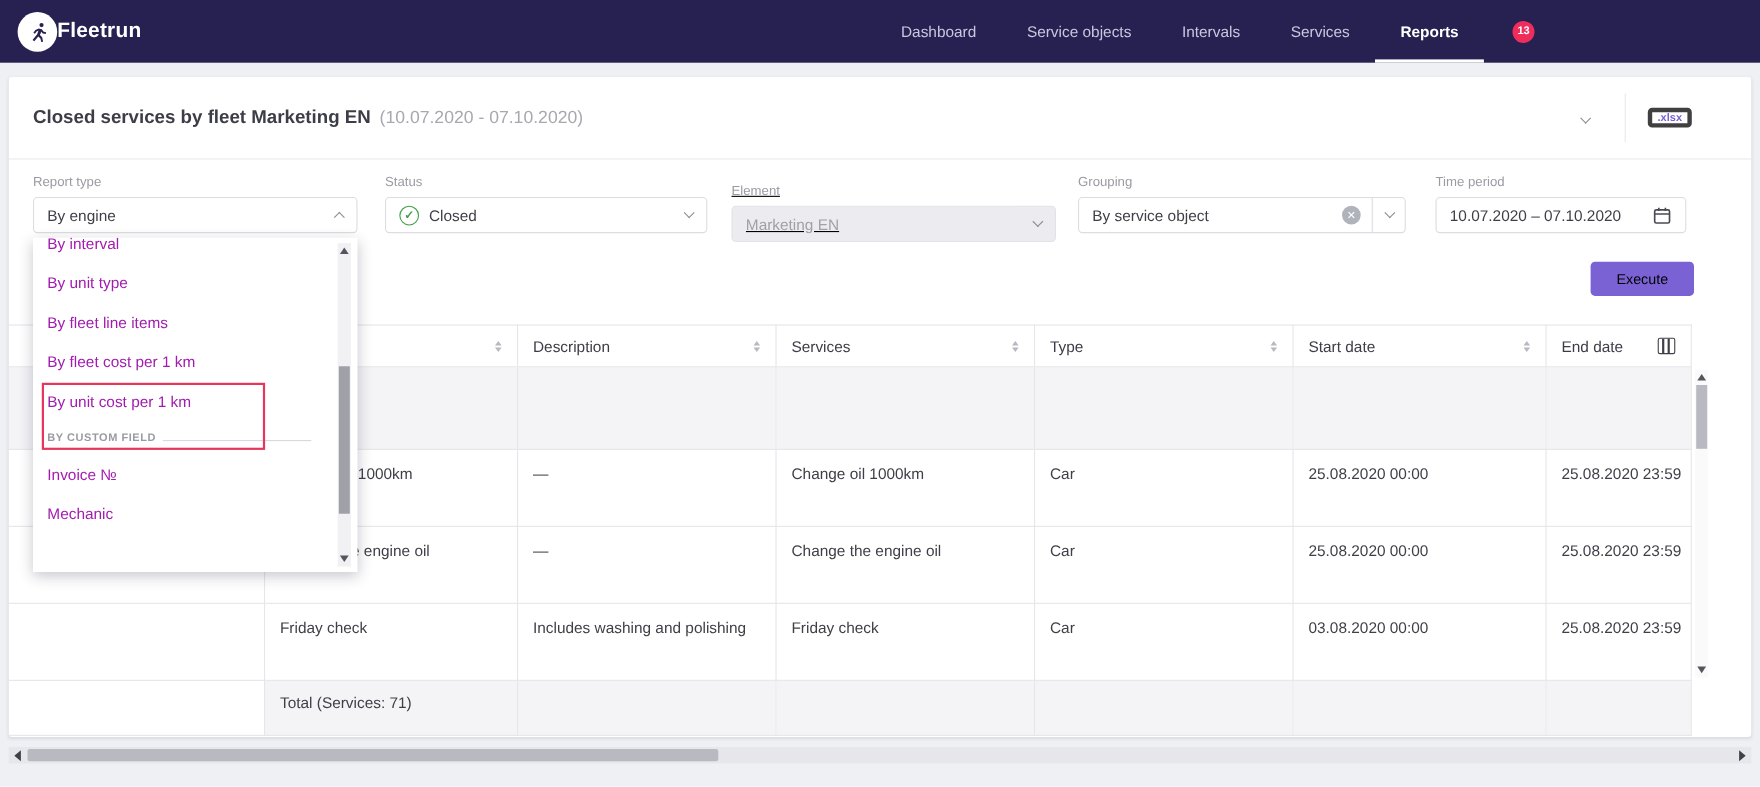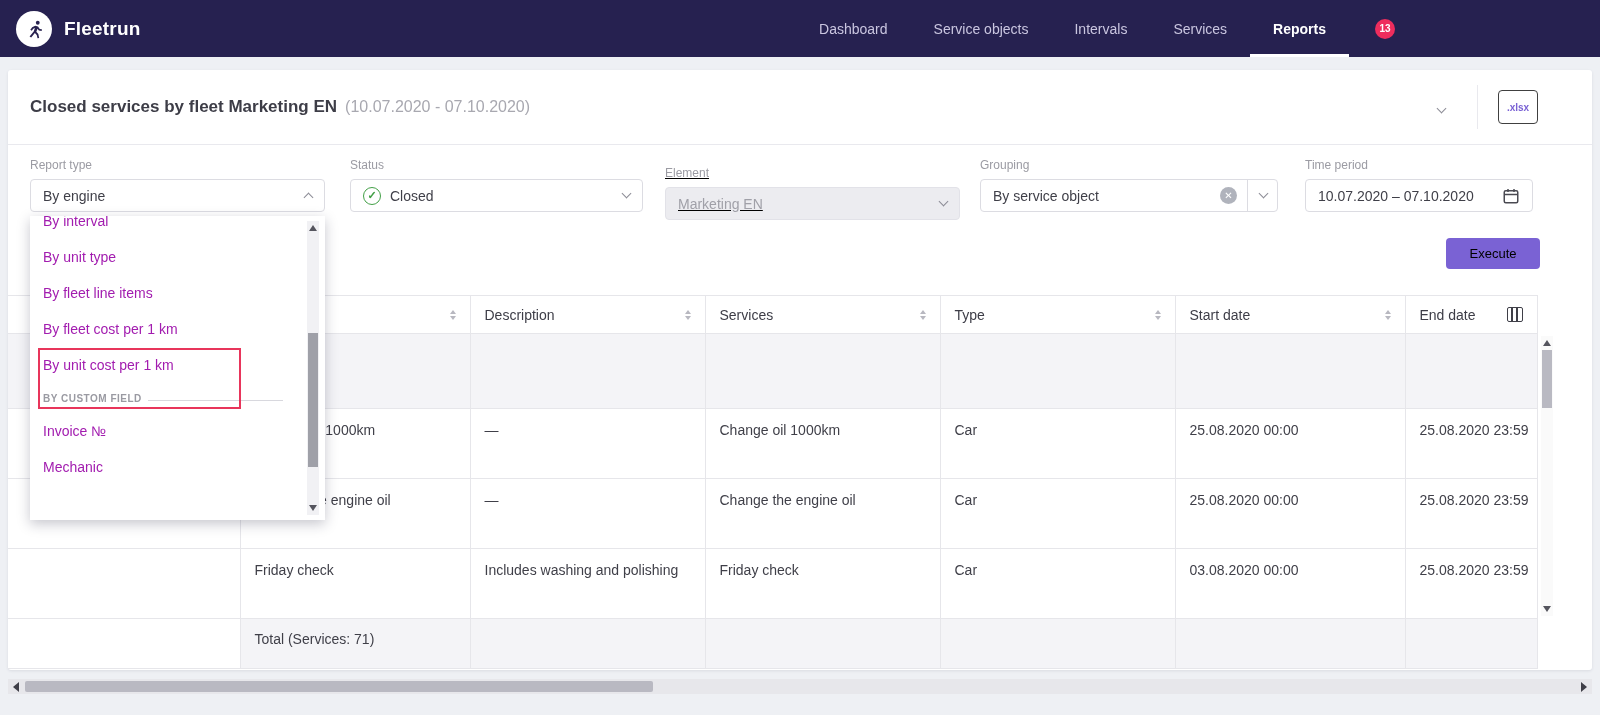--- a/index.html
+++ b/index.html
@@ -1,39 +1,39 @@
 <!DOCTYPE html>
 <html><head>
 <meta charset="utf-8">
 <style>
   * { margin:0; padding:0; box-sizing:border-box; }
   html,body { width:1600px; height:715px; font-family:"Liberation Sans", sans-serif; }
   #root { position:relative; width:1600px; height:715px; background:#eef0f4; overflow:hidden; }
 
   
   .navbar { position:absolute; left:0; top:0; width:1600px; height:57px; background:#262150; display:flex; align-items:center; }
-  .brand-wrap { display:flex; align-items:center; gap:12px; padding-left:16px; }
+  .brand-wrap { display:flex; align-items:center; padding-left:16px; }
   .logo-circle { width:36px; height:36px; border-radius:50%; background:#ffffff; display:flex; align-items:center; justify-content:center; }
   .brand-name { color:#ffffff; font-size:19px; font-weight:bold; letter-spacing:0.2px; }
   .nav-items { margin-left:auto; display:flex; align-items:center; height:57px; padding-right:205px; }
   .nav-item { height:57px; display:flex; align-items:center; padding:0 23px; color:#cac6e0; font-size:14px; cursor:pointer; position:relative; white-space:nowrap; }
   .nav-item.active { color:#ffffff; font-weight:bold; }
   .nav-item.active::after { content:""; position:absolute; left:0; right:0; bottom:0; height:3px; background:#ffffff; }
   .nav-badge { margin-left:26px; width:20px; height:20px; border-radius:50%; background:#ee2d5d; color:#fff; font-size:10px; font-weight:bold; display:flex; align-items:center; justify-content:center; }
 
   
   .card { position:absolute; left:8px; top:70px; width:1584px; height:600px; background:#ffffff; border-radius:3px; box-shadow:0 1px 3px rgba(40,40,70,0.10); }
   .card-header { position:absolute; left:0; top:0; right:0; height:75px; border-bottom:1px solid #e9e9ee; display:flex; align-items:center; }
   .title-wrap { padding-left:22px; display:flex; align-items:baseline; gap:8px; }
   .page-title { font-size:17px; font-weight:bold; color:#3d3d47; }
   .page-period { font-size:16px; color:#a8a8b0; font-weight:normal; }
   .header-actions { margin-left:auto; display:flex; align-items:center; padding-right:54px; }
   .hdr-chev { margin-right:26px; cursor:pointer; padding:6px; }
   .hdr-divider { width:1px; height:44px; background:#e9e9ee; margin-right:20px; }
-  .xlsx-btn { width:40px; height:34px; border:1px solid #404040; border-radius:4px; background:#fff; color:#7a62d4; font-size:10px; font-weight:bold; display:flex; align-items:center; justify-content:center; cursor:pointer; }
+  .xlsx-btn { width:40px; height:18px; border:4px solid #404040; border-radius:4px; background:#fff; color:#7a62d4; font-size:10px; font-weight:bold; display:flex; align-items:center; justify-content:center; cursor:pointer; }
 
   
   .filter-group { position:absolute; }
   .filter-label { font-size:12px; color:#9b9ba3; margin-bottom:7px; }
   .control { height:33px; background:#fff; border:1px solid #dcdce2; border-radius:4px; display:flex; align-items:center; padding:0 12px; font-size:14px; color:#3f3f48; cursor:pointer; }
   .control .ctext { flex:1; white-space:nowrap; overflow:hidden; }
   .control.disabled { background:#ececf0; border-color:#e2e2e8; color:#a0a0a8; cursor:default; }
   .fg-report  { left:22px;  top:88px; width:295px; }
   .fg-status  { left:342px; top:88px; width:293px; }
   .fg-element { left:657px; top:96px; width:295px;text-decoration:underline; }

